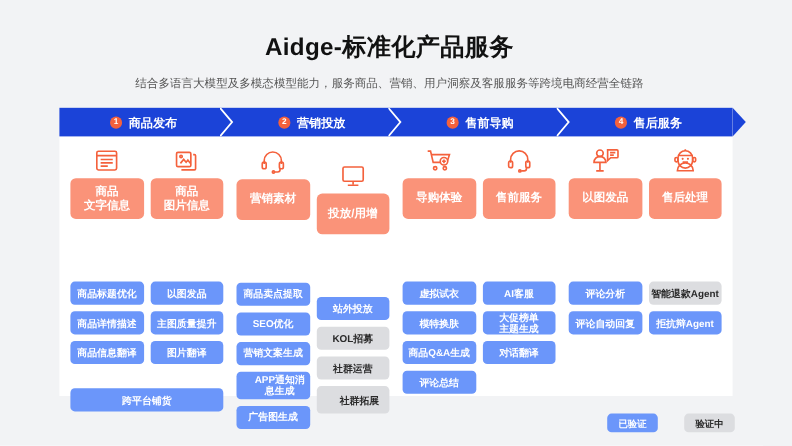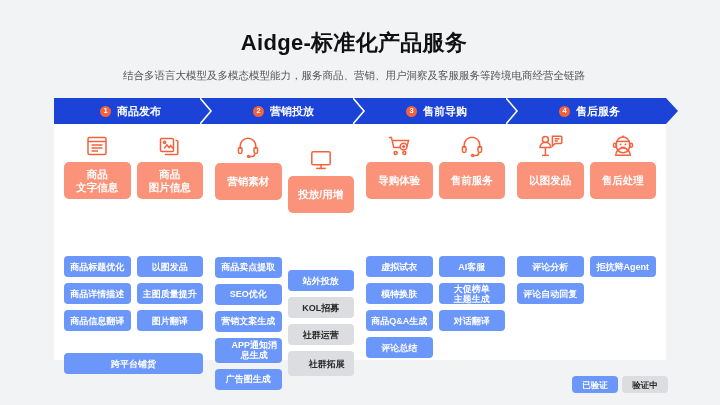--- a/index.html
+++ b/index.html
@@ -138,21 +138,21 @@
     width: 100%;
     box-sizing: border-box;
     padding: 16px 3px;
   }
 
   
   .legend {
     position: absolute;
     right: 40px; bottom: 12px;
     display: flex;
-    gap: 4px;
+    gap: 24px;
   }
   .legend .tag { margin-bottom: 0; width: 46px; height: 17px; font-size: 8.5px; }
 </style>
 </head>
 <body>
 
 <div id="page">
 
   <div class="title">Aidge-标准化产品服务</div>
   <div class="subtitle">结合多语言大模型及多模态模型能力，服务商品、营销、用户洞察及客服服务等跨境电商经营全链路</div>
@@ -344,20 +344,21 @@
       <circle cx="14.4" cy="10.4" r=".95" fill="#f4613c" stroke="none"></circle>
       <path d="M9.6 13.4h4.8"></path>
       <line x1="12" y1="1.6" x2="12" y2="3.2"></line>
       <rect x="2.6" y="9.2" width="2.6" height="4" rx="1.2"></rect>
       <rect x="18.8" y="9.2" width="2.6" height="4" rx="1.2"></rect>
       <path d="M4.8 21.2a7.2 7.2 0 0 1 14.4 0z"></path>
     </svg>
               </div>
               <div class="head-box">售后处理</div>
               <div class="tags">
+                <div class="tag pending">智能退款Agent</div>
                 <div class="tag verified">拒抗辩Agent</div>
               </div>
             </div>
           </div>
         </div>
       </div>
 
   </div>
 
   <div class="legend" id="legend">

